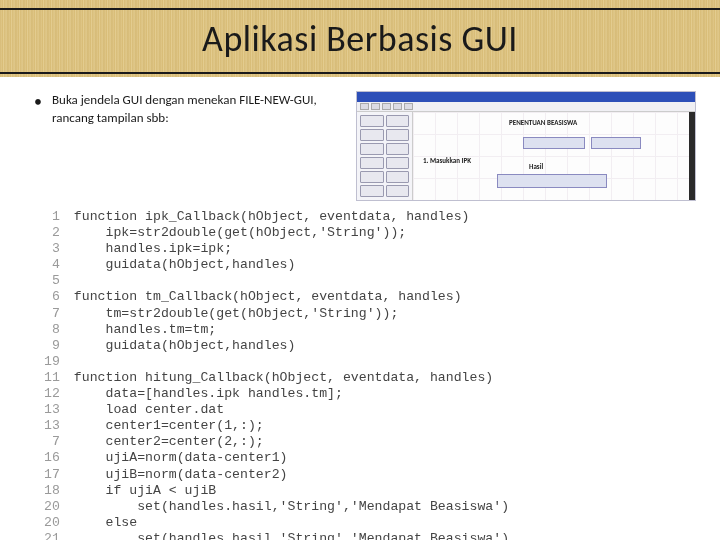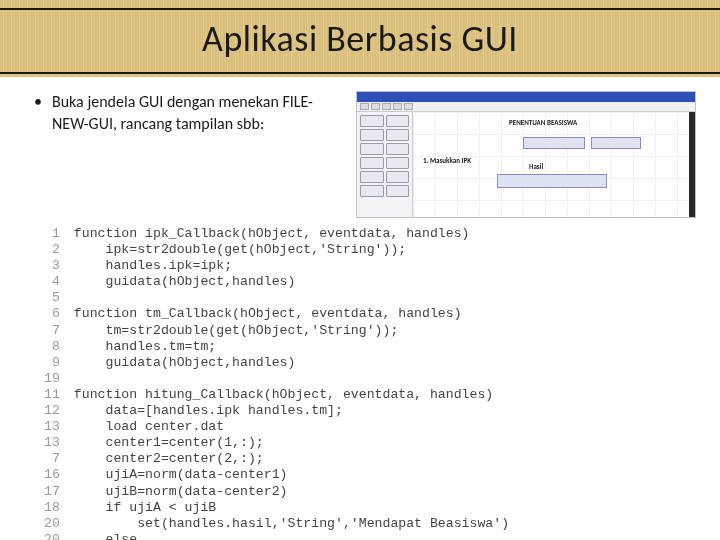--- a/index.html
+++ b/index.html
@@ -41,35 +41,35 @@
     padding: 14px 24px 8px 34px;
     gap: 12px;
   }
   .bullets {
     flex: 0 0 310px;
   }
   .bullets ul { list-style: none; }
   .bullets li {
     position: relative;
     padding-left: 18px;
-    font-size: 16px;
+    font-size: 13px;
     line-height: 1.35;
     color: #1a1a1a;
     margin-bottom: 4px;
   }
   .bullets li::before {
     content: "•";
     position: absolute;
     left: 0;
     top: 0;
     font-size: 16px;
   }
   .gui-thumb {
     flex: 1;
-    height: 127px;
+    height: 110px;
     background: #e8e8ec;
     border: 1px solid #bfbfd0;
     position: relative;
     font-size: 8px;
   }
   .gui-titlebar {
     height: 10px;
     background: #2d4fb8;
   }
   .gui-toolbar {

